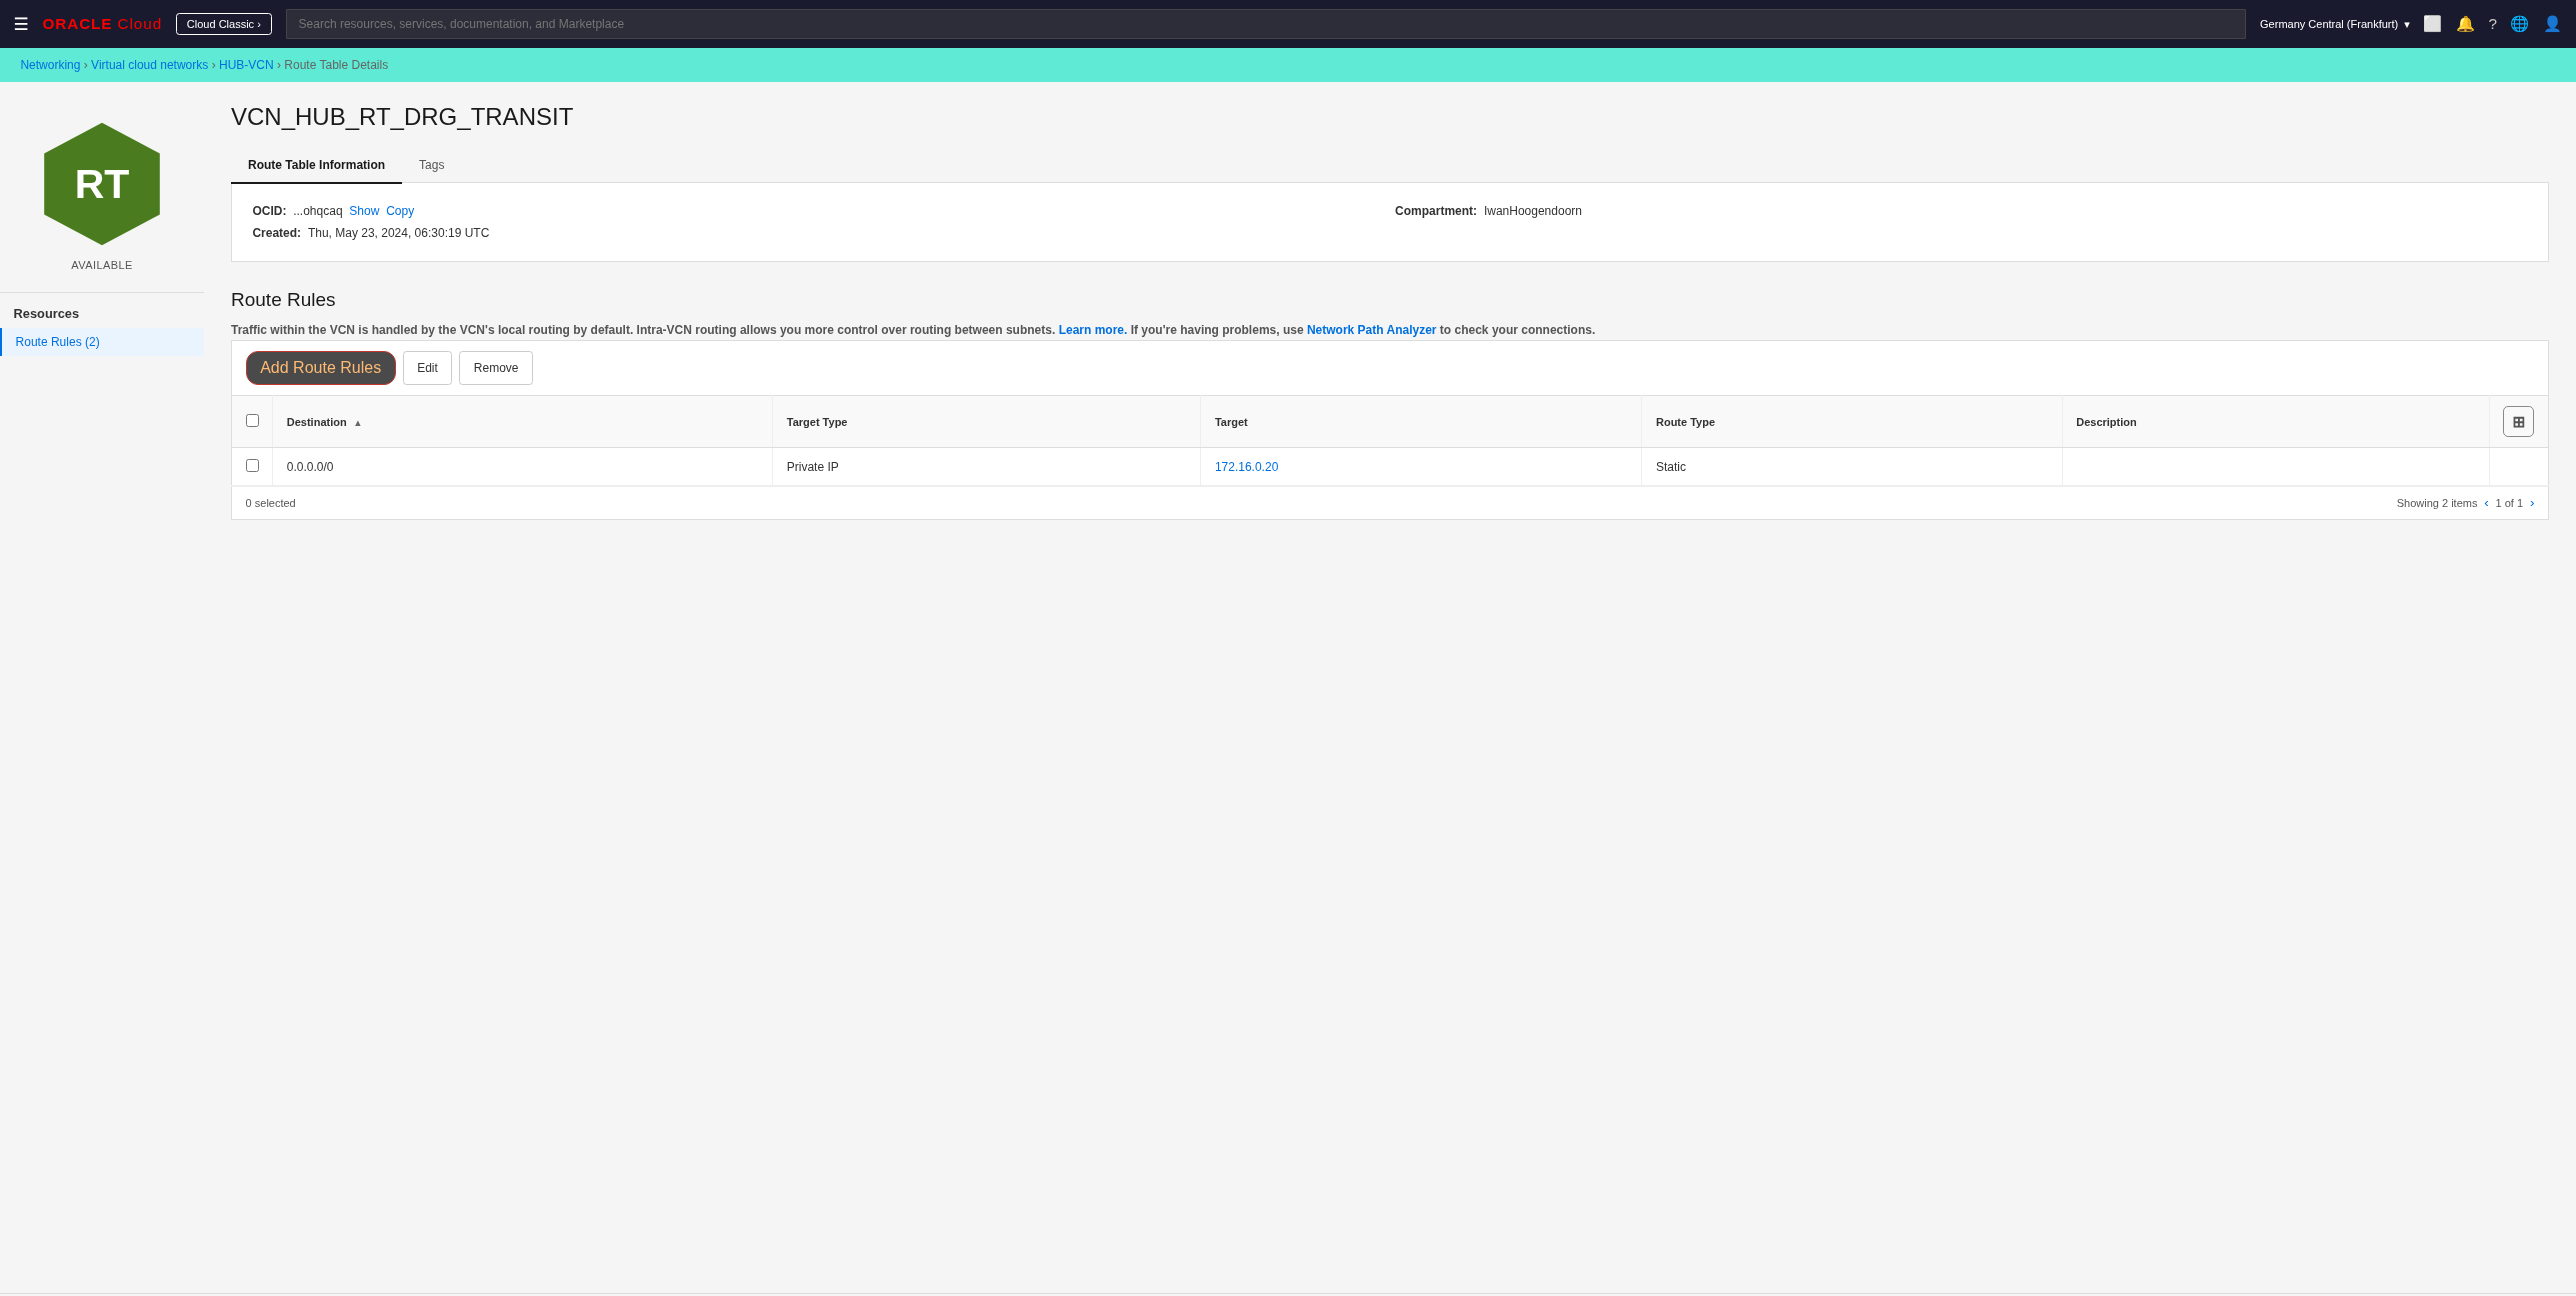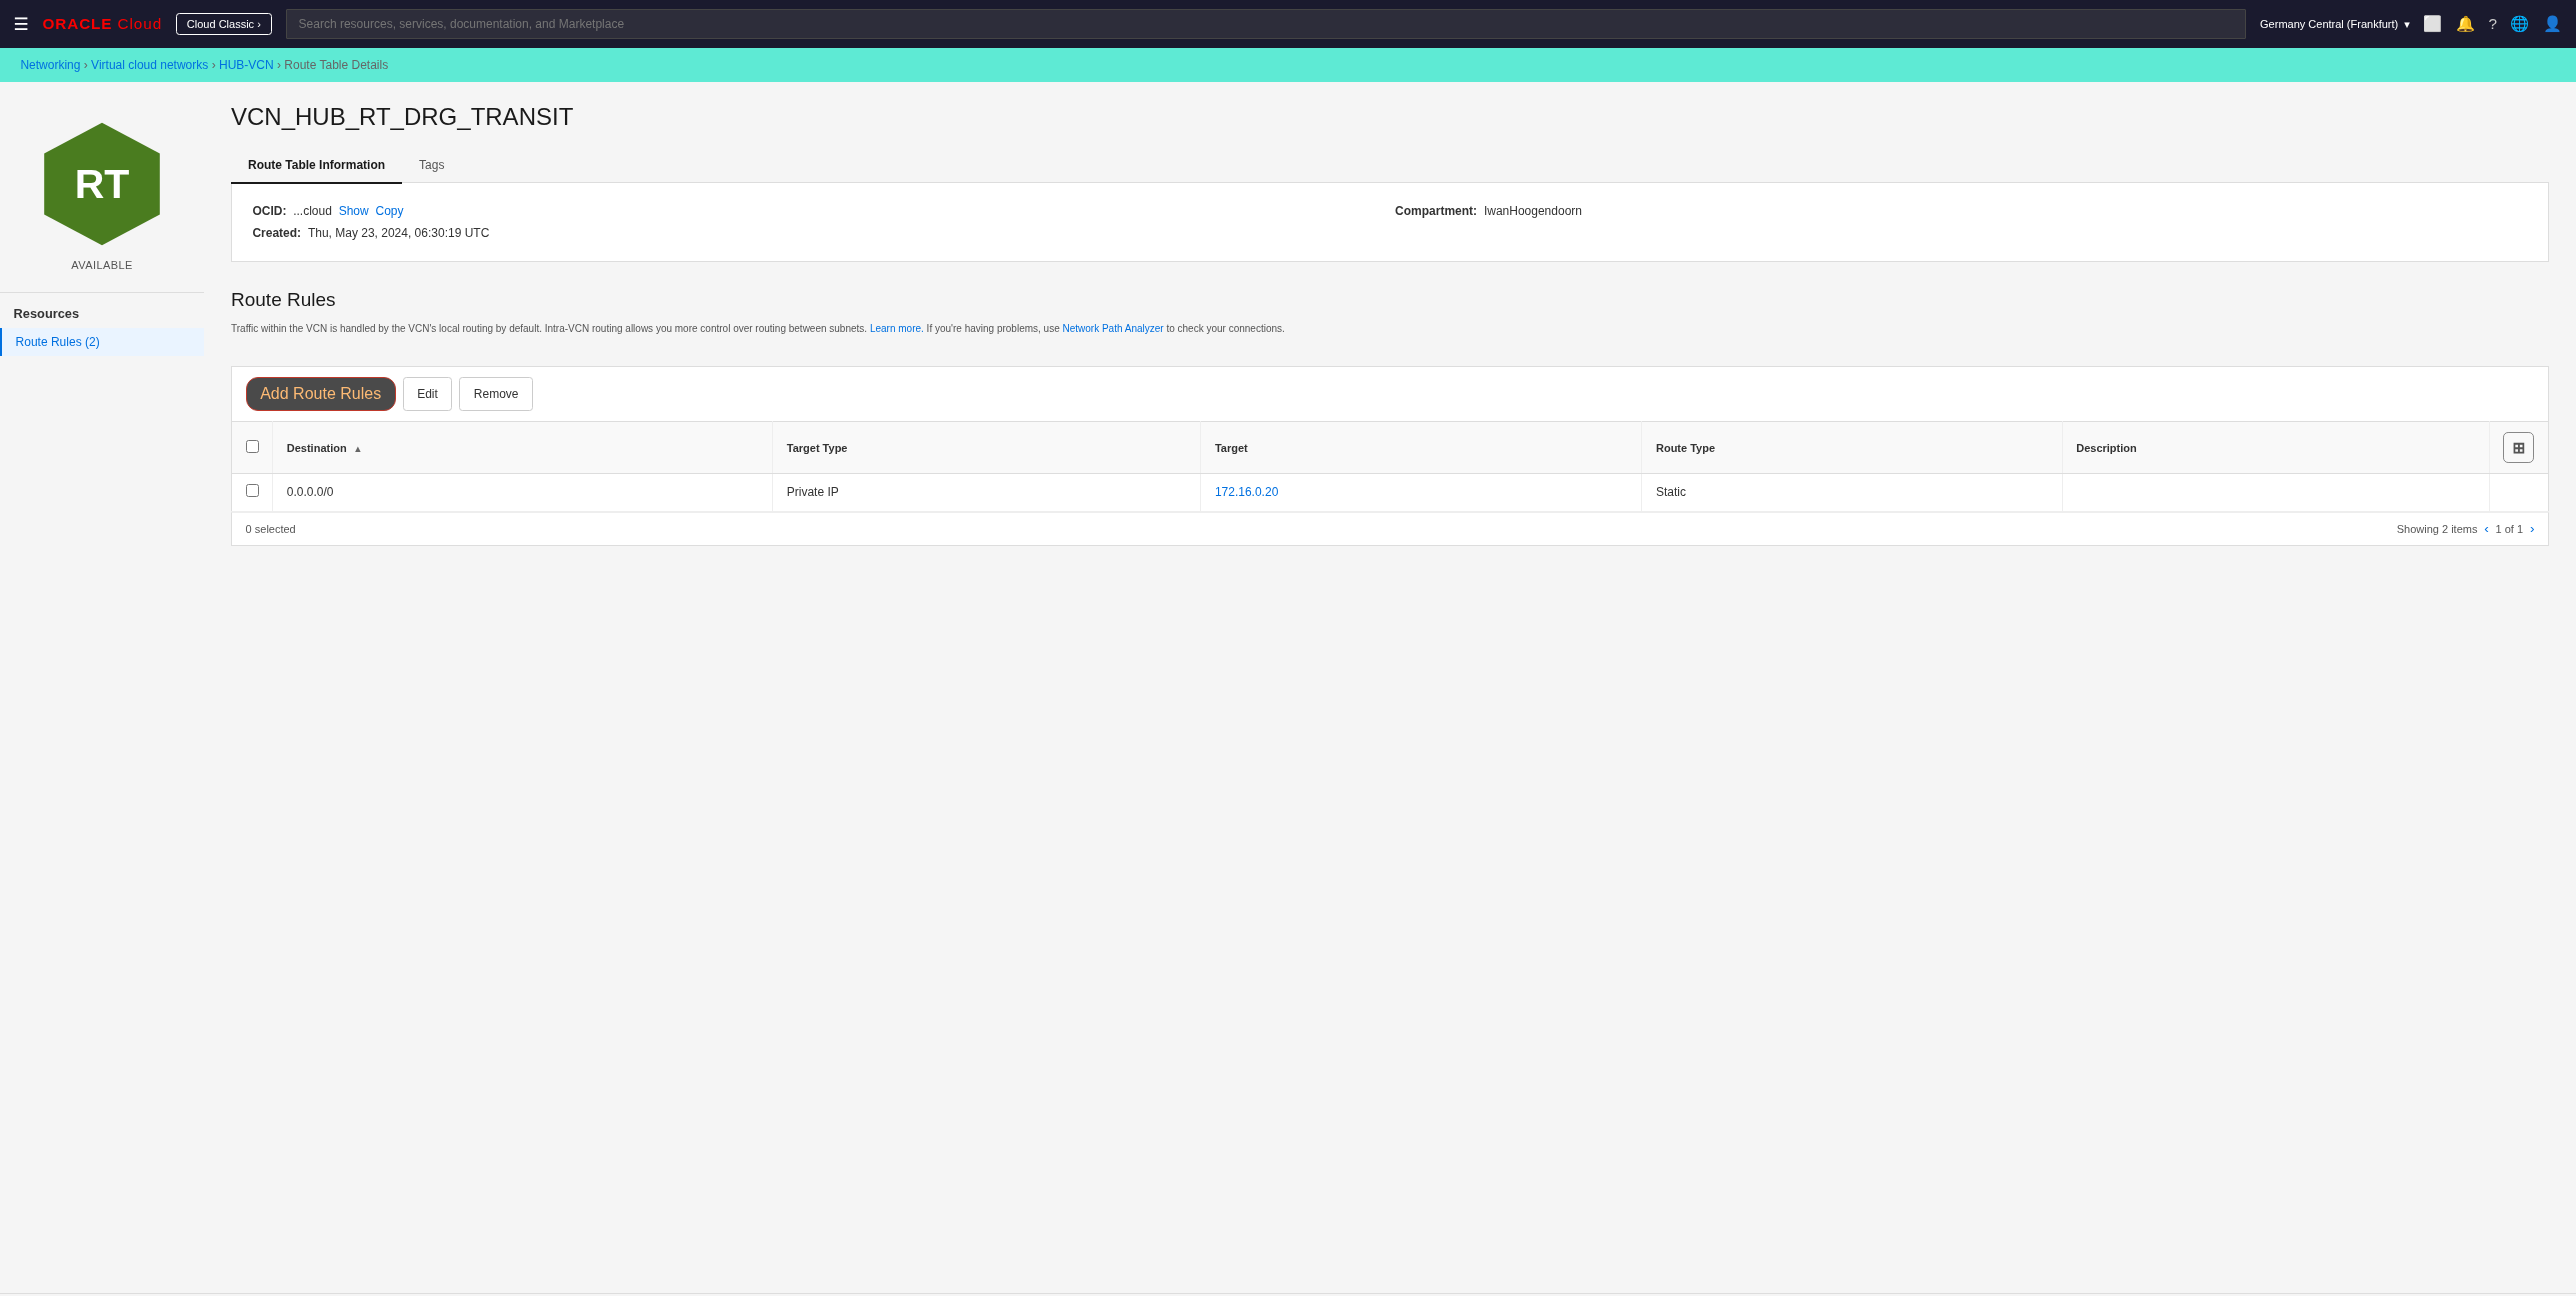--- a/index.html
+++ b/index.html
@@ -199,24 +199,25 @@
     .info-link { color: #0070e0; text-decoration: none; font-size: 12px; }
 
     
     .section-title {
       font-size: 19px;
       font-weight: 400;
       color: #1a1a1a;
       margin-bottom: 10.2px;
     }
     .section-description {
-      font-size: 10px;
+      font-size: 12px;
       color: #555;
-      margin-bottom: 29px;
+      margin-bottom: 0;
       line-height: 1.6;
+      font-weight: bold;
     }
     .section-description a { color: #0070e0; text-decoration: none; }
 
     
     .table-toolbar {
       display: flex;
       gap: 6.8px;
       margin-bottom: 0;
       padding: 10.2px 13.6px;
       background: #fff;
@@ -362,21 +363,21 @@
     <div class="tabs">
       <div class="tab active">Route Table Information</div>
       <div class="tab">Tags</div>
     </div>
 
     <div class="info-panel">
       <div class="info-grid">
         <div>
           <div class="info-row">
             <span class="info-label">OCID:</span>
-            <span class="info-value">...cloud</span>
+            <span class="info-value">...ohqcaq</span>
             <a href="#" class="info-link">Show</a>
             <a href="#" class="info-link">Copy</a>
           </div>
           <div class="info-row" style="margin-top:8.5px;">
             <span class="info-label">Created:</span>
             <span class="info-value">Thu, May 23, 2024, 06:30:19 UTC</span>
           </div>
         </div>
         <div>
           <div class="info-row">

